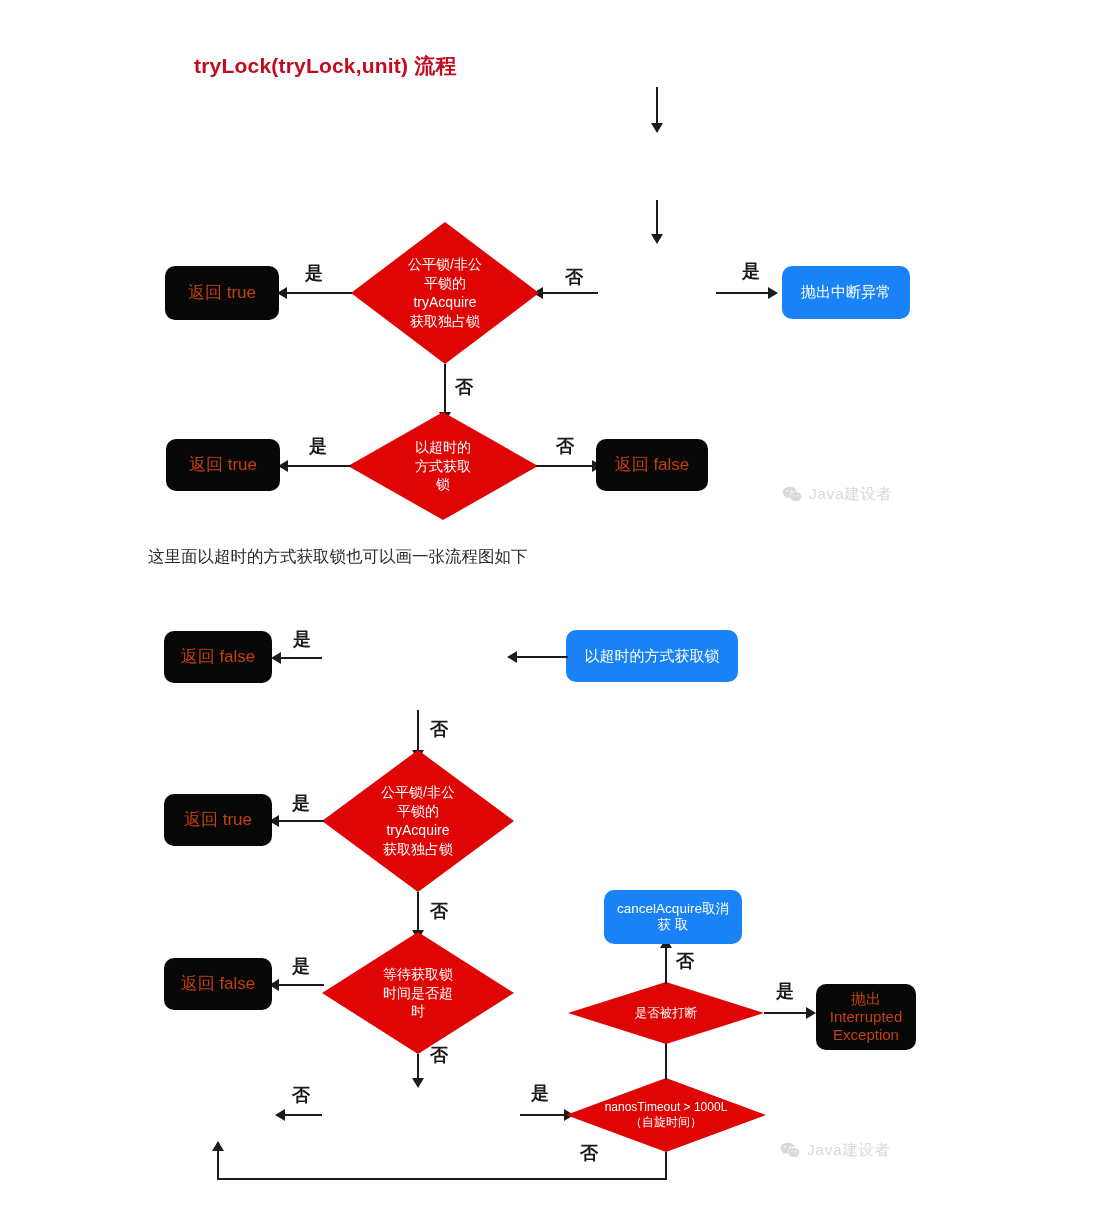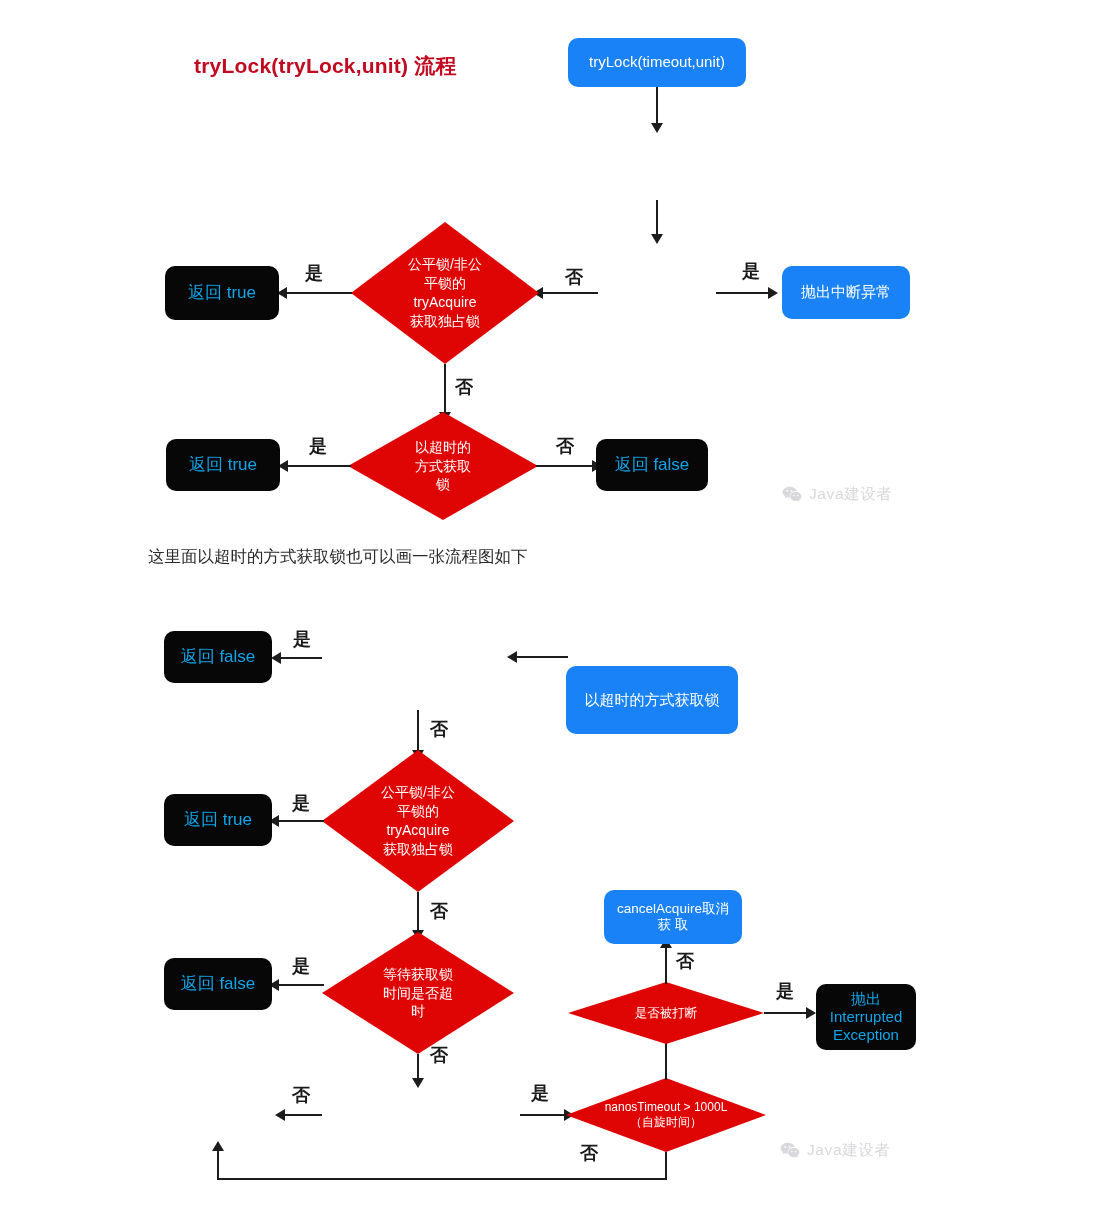--- a/index.html
+++ b/index.html
@@ -35,21 +35,21 @@
     color: #ffffff;
     border-radius: 10px;
     font-size: 15px;
     padding: 4px 8px;
   }
   .box-blue.small { font-size: 13.5px; }
 
   
   .box-black {
     background: #070707;
-    color: #0ea5e9;
+    color: #c2410c;
     border-radius: 10px;
     font-size: 17px;
     padding: 4px 6px;
   }
   .box-black.small { font-size: 13.5px; }
   .box-black.multi { font-size: 15px; }
 
   
   .diamond {
     position: absolute;
@@ -156,21 +156,20 @@
   }
   .watermark svg { display: block; }
 </style>
 </head>
 <body>
 
 <div id="canvas">
 
   <div class="chart-title" style="left:194px; top:52px;">tryLock(tryLock,unit) 流程</div>
 
-  <div class="node box-blue" style="left:568px; top:38px; width:178px; height:49px;">tryLock(timeout,unit)</div>
   <div class="line v" style="left:656px; top:87px; height:38px;"></div>
   <div class="arrow down" style="left:651px; top:123px;"></div>
 
   <div class="line v" style="left:656px; top:200px; height:36px;"></div>
   <div class="arrow down" style="left:651px; top:234px;"></div>
 
 
   <div class="line h" style="left:716px; top:292px; width:54px;"></div>
   <div class="arrow right" style="left:768px; top:287px;"></div>
   <div class="elabel" style="left:742px; top:262px;">是</div>
@@ -223,21 +222,21 @@
         <path d="M19.4 10.5c0-2.5-2.5-4.5-5.6-4.5s-5.6 2-5.6 4.5c0 2.5 2.5 4.5 5.6 4.5 0.7 0 1.3-0.1 1.9-0.3l1.9 1-0.5-1.7C18.4 13.2 19.4 11.9 19.4 10.5z" fill="#d9d9dd"></path>
         <circle cx="11.9" cy="9.5" r="0.7" fill="#ffffff"></circle>
         <circle cx="15.6" cy="9.5" r="0.7" fill="#ffffff"></circle>
       </svg>
     </span>
     <span>Java建设者</span>
   </div>
 
   <div class="caption" style="left:148px; top:546px;">这里面以超时的方式获取锁也可以画一张流程图如下</div>
 
-  <div class="node box-blue" style="left:566px; top:666px; width:172px; height:68px;">以超时的方式获取锁</div>
+  <div class="node box-blue" style="left:566px; top:630px; width:172px; height:52px;">以超时的方式获取锁</div>
   <div class="line h" style="left:514px; top:656px; width:54px;"></div>
   <div class="arrow left" style="left:507px; top:651px;"></div>
 
 
   <div class="line h" style="left:278px; top:657px; width:44px;"></div>
   <div class="arrow left" style="left:271px; top:652px;"></div>
   <div class="elabel" style="left:293px; top:630px;">是</div>
   <div class="node box-black" style="left:164px; top:631px; width:108px; height:52px;">返回 false</div>
 
   <div class="line v" style="left:417px; top:710px; height:42px;"></div>

